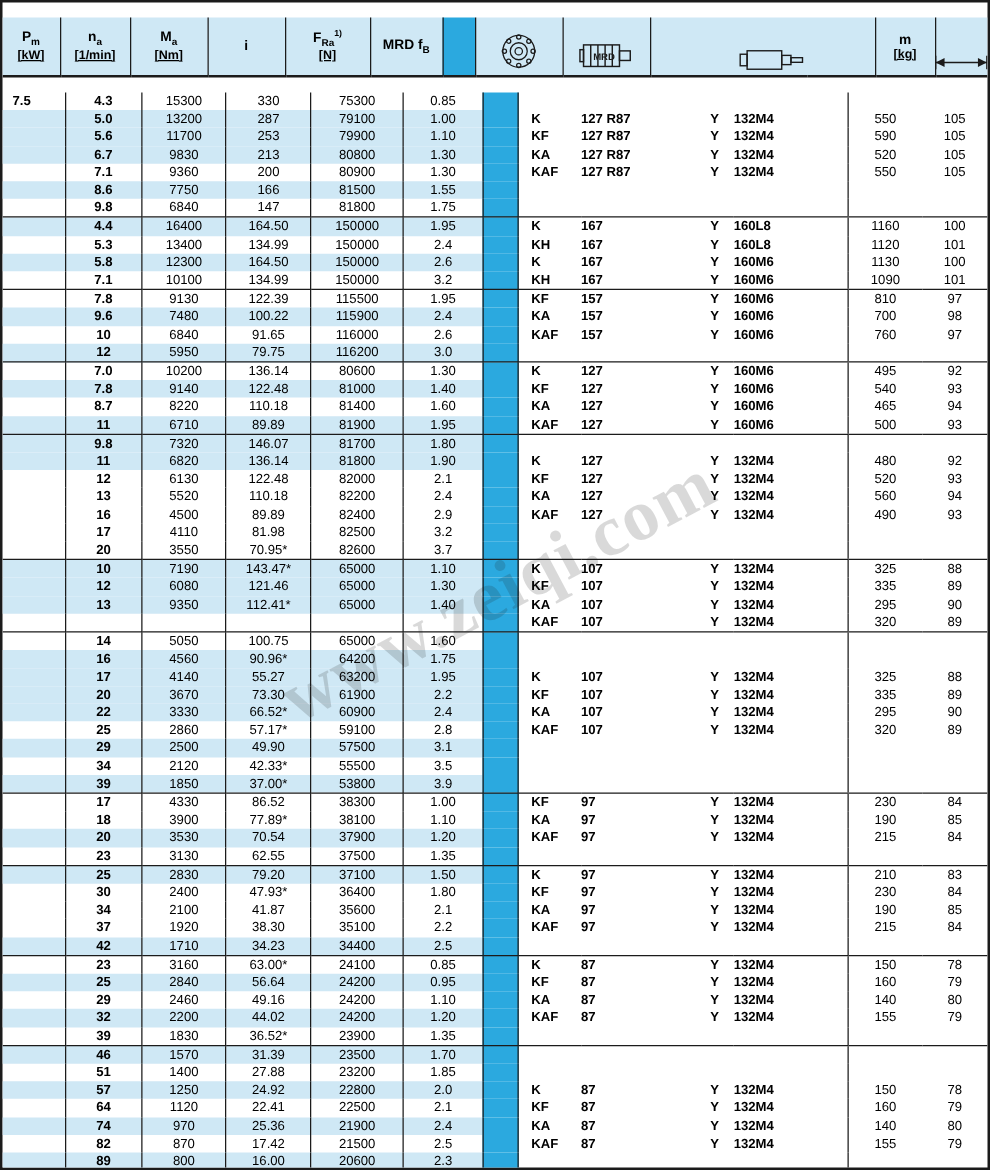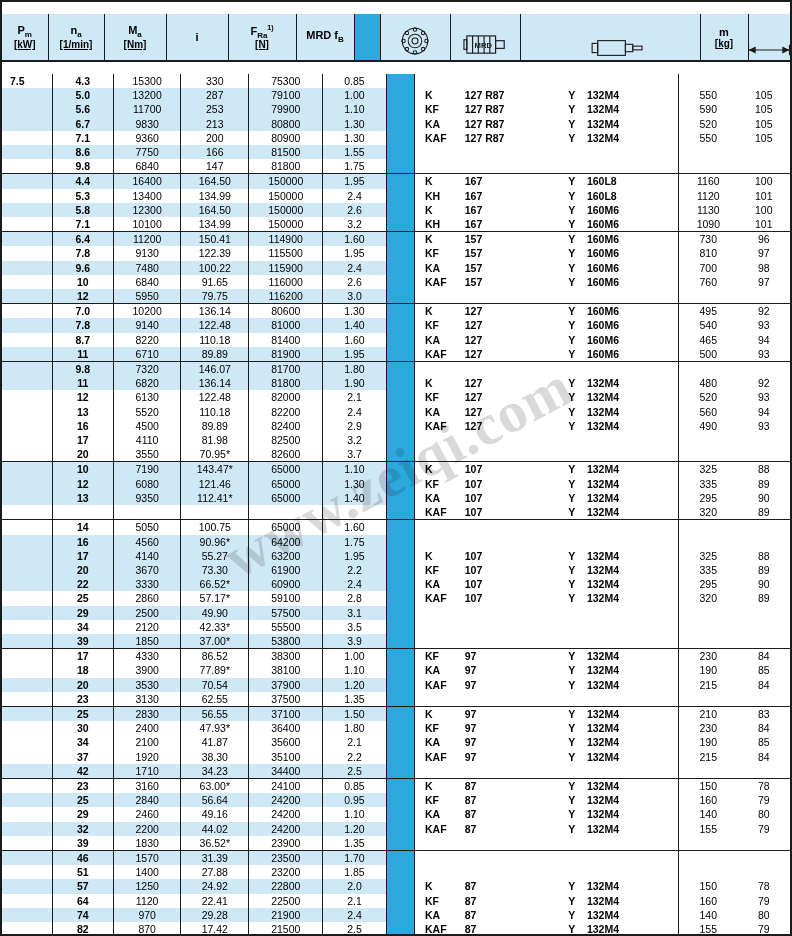--- a/index.html
+++ b/index.html
@@ -388,35 +388,20 @@
           <td class="c-fr">150000</td>
           <td class="c-fb">3.2</td>
           <td class="c-blue"></td>
           <td class="c-g1">KH</td>
           <td class="c-g2">167</td>
           <td class="c-g3">Y</td>
           <td class="c-g4">160M6</td>
           <td class="c-m">1090</td>
           <td class="c-w">101</td>
         </tr>
-        <tr class="shade">
-          <td class="c-pm"></td>
-          <td class="c-na">6.4</td>
-          <td class="c-ma">11200</td>
-          <td class="c-i">150.41</td>
-          <td class="c-fr">114900</td>
-          <td class="c-fb">1.60</td>
-          <td class="c-blue"></td>
-          <td class="c-g1">K</td>
-          <td class="c-g2">157</td>
-          <td class="c-g3">Y</td>
-          <td class="c-g4">160M6</td>
-          <td class="c-m">730</td>
-          <td class="c-w">96</td>
-        </tr>
         <tr>
           <td class="c-pm"></td>
           <td class="c-na">7.8</td>
           <td class="c-ma">9130</td>
           <td class="c-i">122.39</td>
           <td class="c-fr">115500</td>
           <td class="c-fb">1.95</td>
           <td class="c-blue"></td>
           <td class="c-g1">KF</td>
           <td class="c-g2">157</td>
@@ -887,21 +872,21 @@
           <td class="c-g2"></td>
           <td class="c-g3"></td>
           <td class="c-g4"></td>
           <td class="c-m"></td>
           <td class="c-w"></td>
         </tr>
         <tr class="shade">
           <td class="c-pm"></td>
           <td class="c-na">25</td>
           <td class="c-ma">2830</td>
-          <td class="c-i">56.55</td>
+          <td class="c-i">79.20</td>
           <td class="c-fr">37100</td>
           <td class="c-fb">1.50</td>
           <td class="c-blue"></td>
           <td class="c-g1">K</td>
           <td class="c-g2">97</td>
           <td class="c-g3">Y</td>
           <td class="c-g4">132M4</td>
           <td class="c-m">210</td>
           <td class="c-w">83</td>
         </tr>
@@ -1097,21 +1082,21 @@
           <td class="c-g2">87</td>
           <td class="c-g3">Y</td>
           <td class="c-g4">132M4</td>
           <td class="c-m">160</td>
           <td class="c-w">79</td>
         </tr>
         <tr class="shade">
           <td class="c-pm"></td>
           <td class="c-na">74</td>
           <td class="c-ma">970</td>
-          <td class="c-i">29.28</td>
+          <td class="c-i">25.36</td>
           <td class="c-fr">21900</td>
           <td class="c-fb">2.4</td>
           <td class="c-blue"></td>
           <td class="c-g1">KA</td>
           <td class="c-g2">87</td>
           <td class="c-g3">Y</td>
           <td class="c-g4">132M4</td>
           <td class="c-m">140</td>
           <td class="c-w">80</td>
         </tr>

